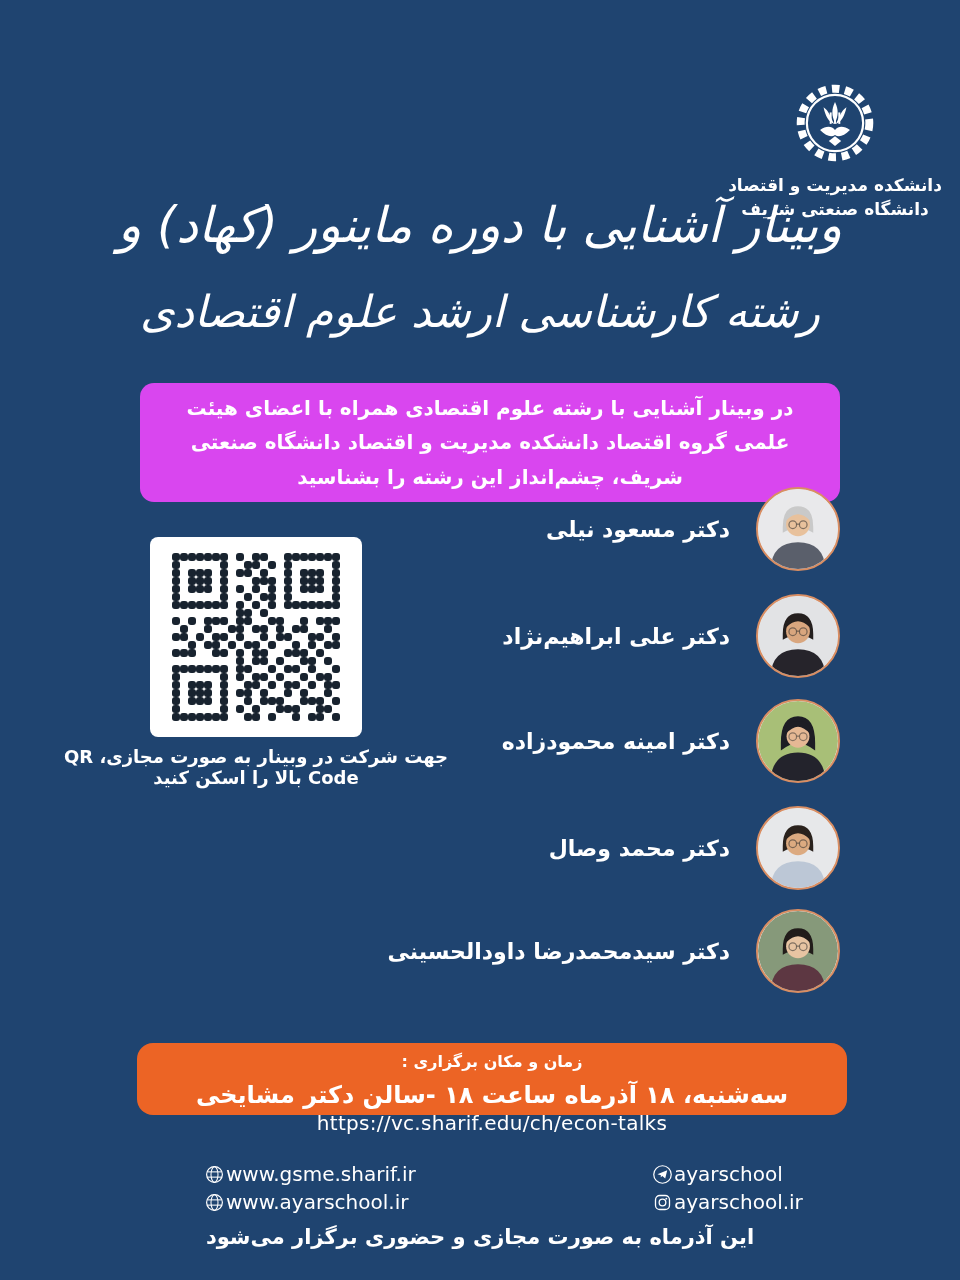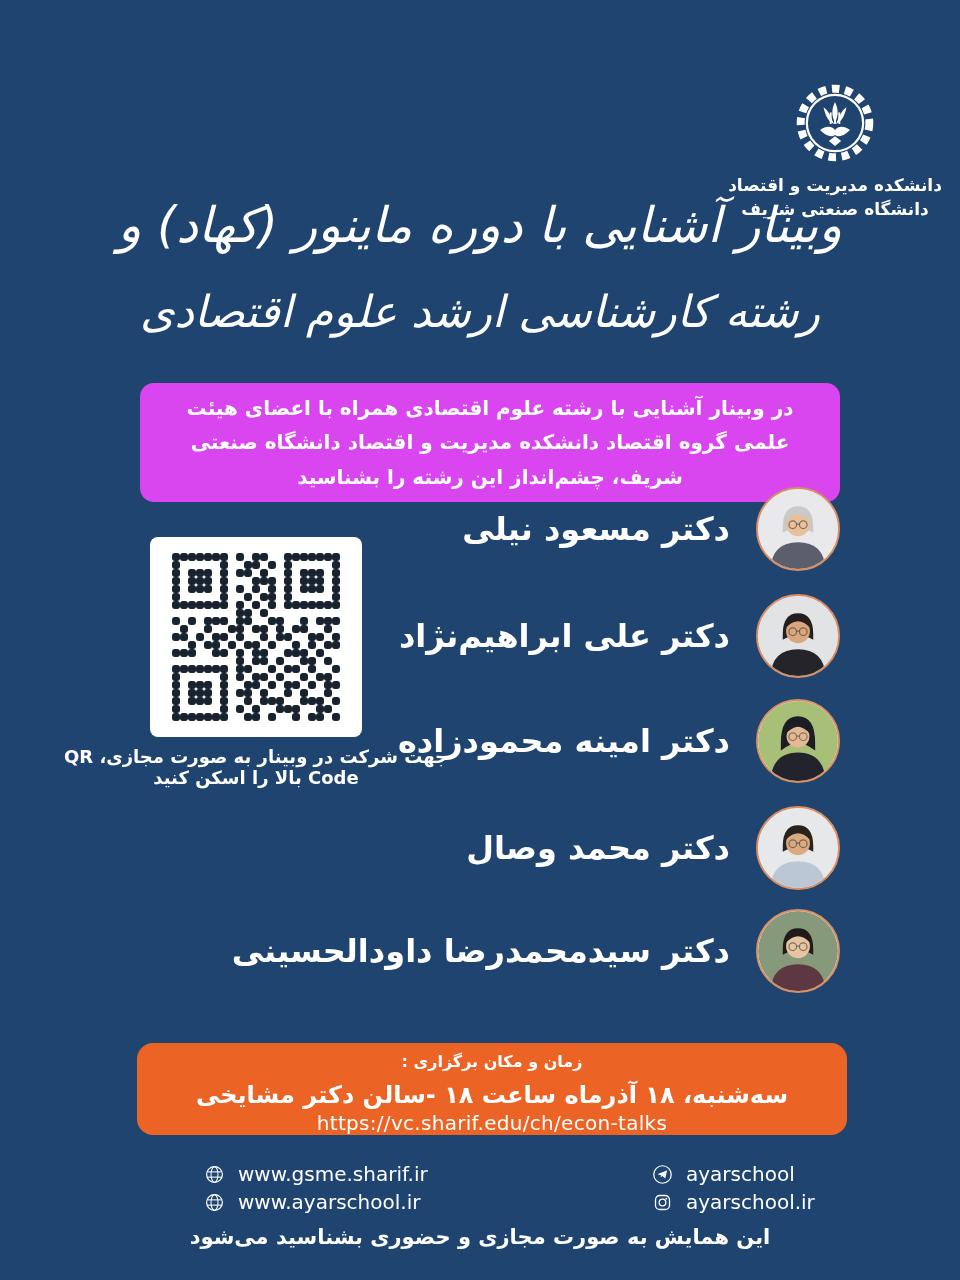--- a/index.html
+++ b/index.html
@@ -26,21 +26,21 @@
 
   
   .intro-banner {
     position:absolute; left:140px; top:383px; width:700px; min-height:82px;
     background:#d946ef; border-radius:14px; padding:8px 30px;
     display:flex; align-items:center; justify-content:center;
   }
   .intro-banner p { direction:rtl; text-align:center; font-size:20px; font-weight:bold; line-height:1.72; }
 
   .event-banner {
-    position:absolute; left:137px; top:1043px; width:710px; height:92px;
+    position:absolute; left:137px; top:1043px; width:710px; height:72px;
     background:#EC6425; border-radius:16px; text-align:center; padding-top:9px;
   }
   .event-heading { direction:rtl; font-size:16px; font-weight:bold; }
   .event-datetime { direction:rtl; font-size:24px; font-weight:bold; margin-top:10px; }
   .event-link { font-size:20px; margin-top:2px; letter-spacing:0.3px; }
 
   
   .qr-box {
     position:absolute; left:150px; top:537px; width:212px; height:200px;
     background:#ffffff; border-radius:8px;
@@ -52,32 +52,32 @@
   .qr-caption {
     position:absolute; left:40px; top:746px; width:432px;
     direction:rtl; text-align:center; font-size:18px; font-weight:bold;
   }
 
   
   .speaker-row {
     position:absolute; right:120px; height:84px;
     display:flex; align-items:center; gap:26px;
   }
-  .speaker-name { direction:rtl; font-size:32px; font-weight:bold; white-space:nowrap; }
+  .speaker-name { direction:rtl; font-size:22px; font-weight:bold; white-space:nowrap; }
   .avatar {
     width:84px; height:84px; border-radius:50%;
     border:2px solid #D98E63; overflow:hidden; flex:0 0 auto; background:#e8e8e8;
   }
   .avatar svg { display:block; width:100%; height:100%; }
 
   
   .footer-col { position:absolute; top:1160px; }
   .footer-col.websites { left:204px; }
   .footer-col.socials  { left:652px; }
-  .footer-item { display:flex; align-items:center; gap:13px; height:28px; }
+  .footer-item { display:flex; align-items:center; gap:1px; height:28px; }
   .footer-item .ficon { width:21px; height:21px; flex:0 0 auto; }
   .footer-item span { font-size:20px; }
   .footer-note {
     position:absolute; left:0; right:0; top:1225px;
     text-align:center; direction:rtl; font-size:21px; font-weight:bold;
   }
 </style>
 </head>
 <body>
 
@@ -674,15 +674,15 @@
     <div class="footer-item">
       <svg class="ficon" viewBox="0 0 24 24">
         <rect x="4" y="4" width="16" height="16" rx="5" fill="none" stroke="#fff" stroke-width="1.5"></rect>
         <circle cx="12" cy="12" r="3.8" fill="none" stroke="#fff" stroke-width="1.5"></circle>
         <circle cx="16.4" cy="7.6" r="1.1" fill="#fff"></circle>
       </svg>
       <span>ayarschool.ir</span>
     </div>
   </div>
 
-  <div class="footer-note">این همایش به صورت مجازی و حضوری بشناسید می‌شود</div>
+  <div class="footer-note">این آذرماه به صورت مجازی و حضوری برگزار می‌شود</div>
 
 </div>
 
 </body></html>

